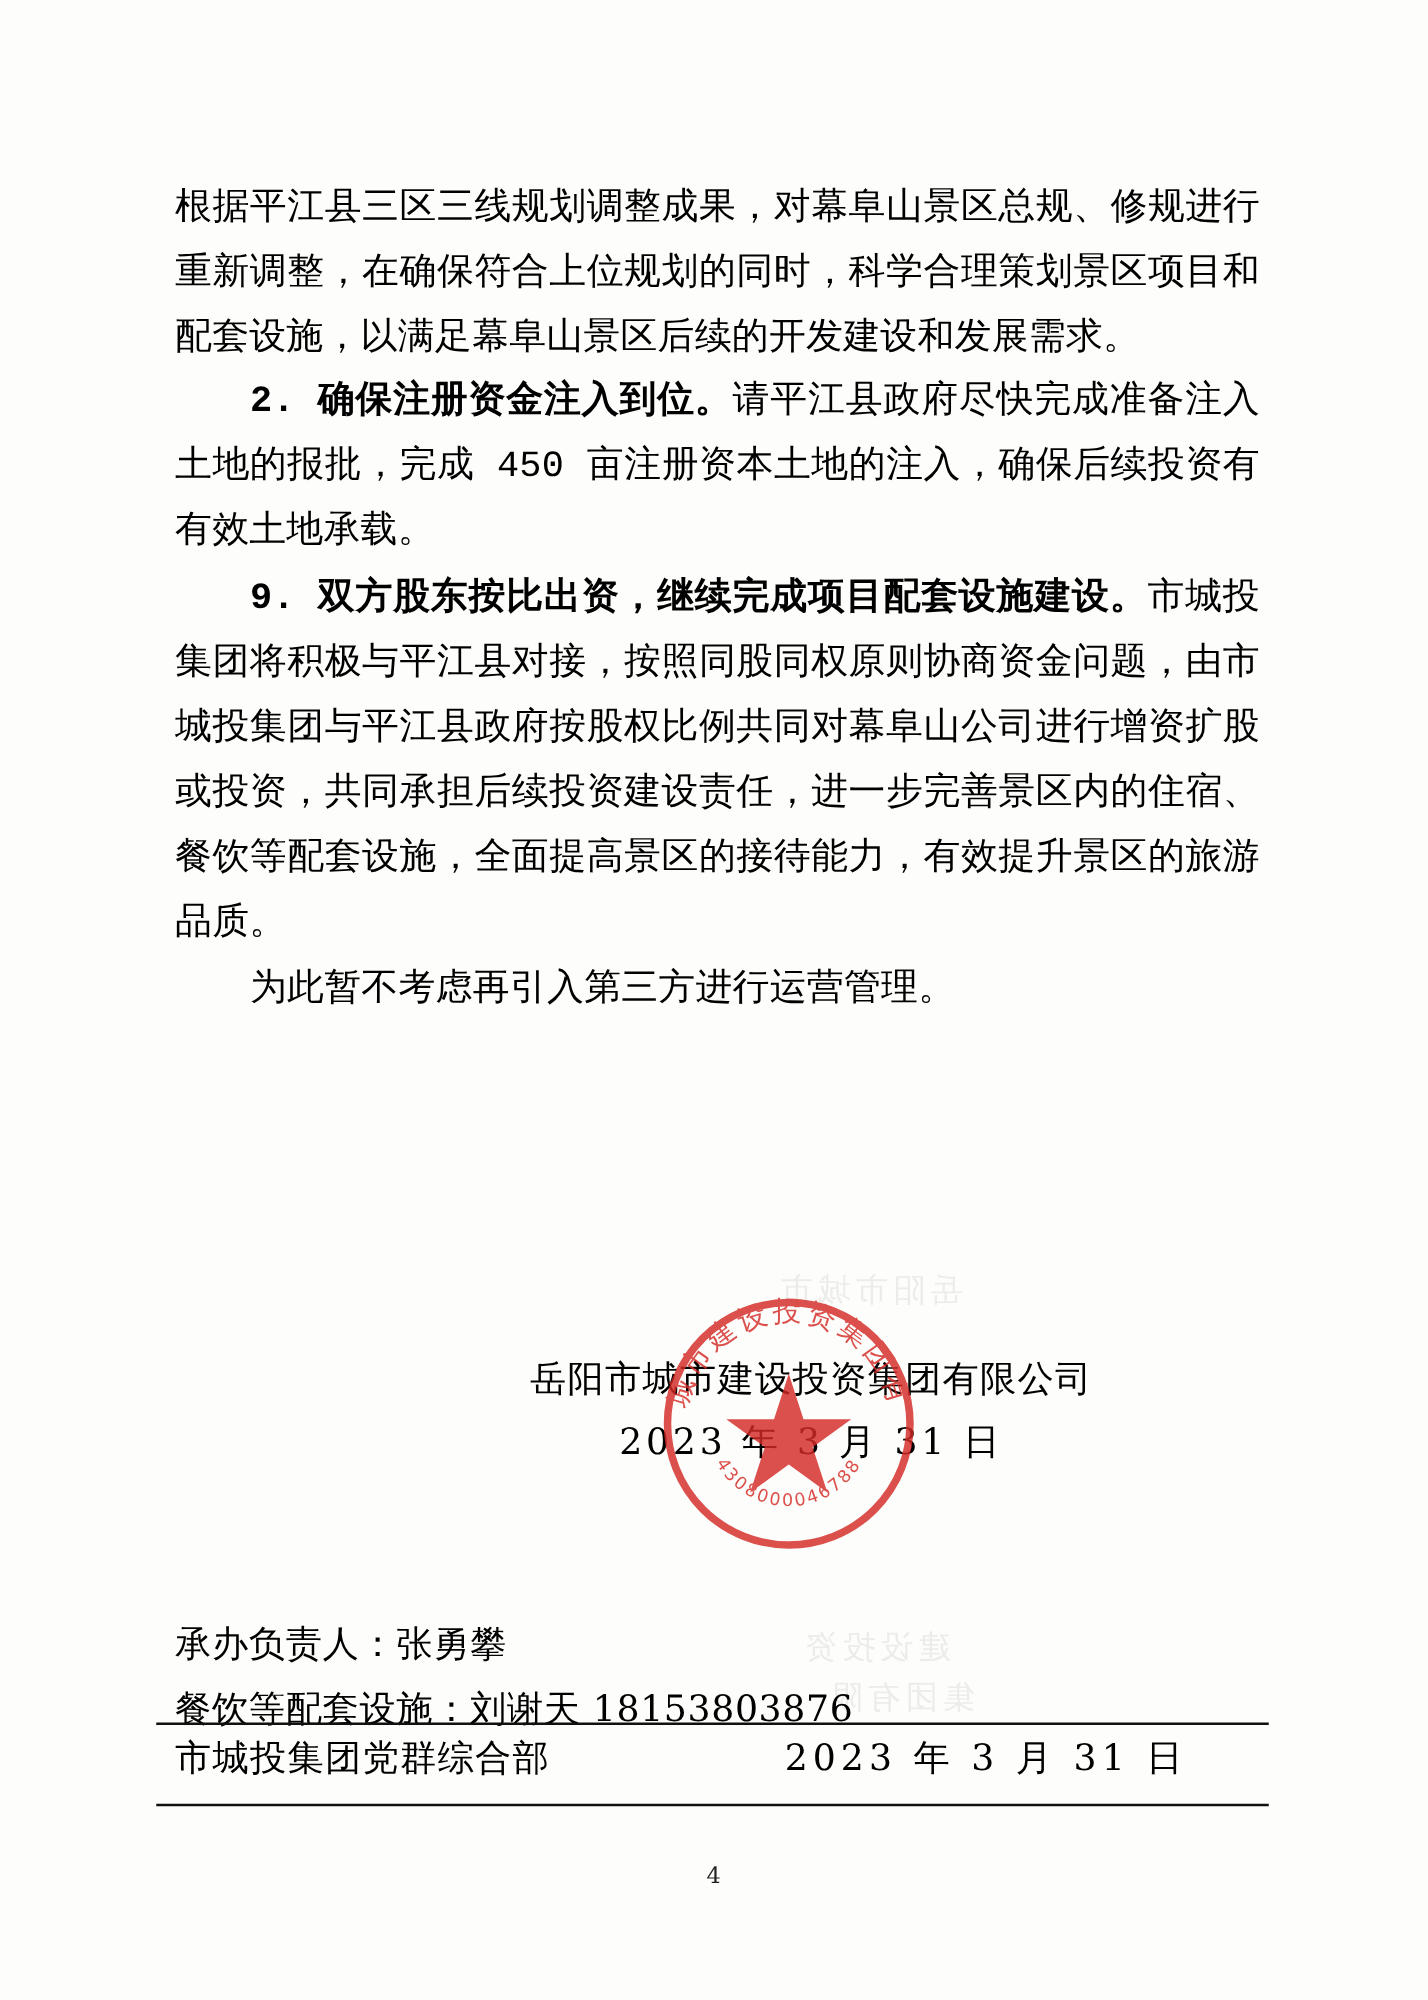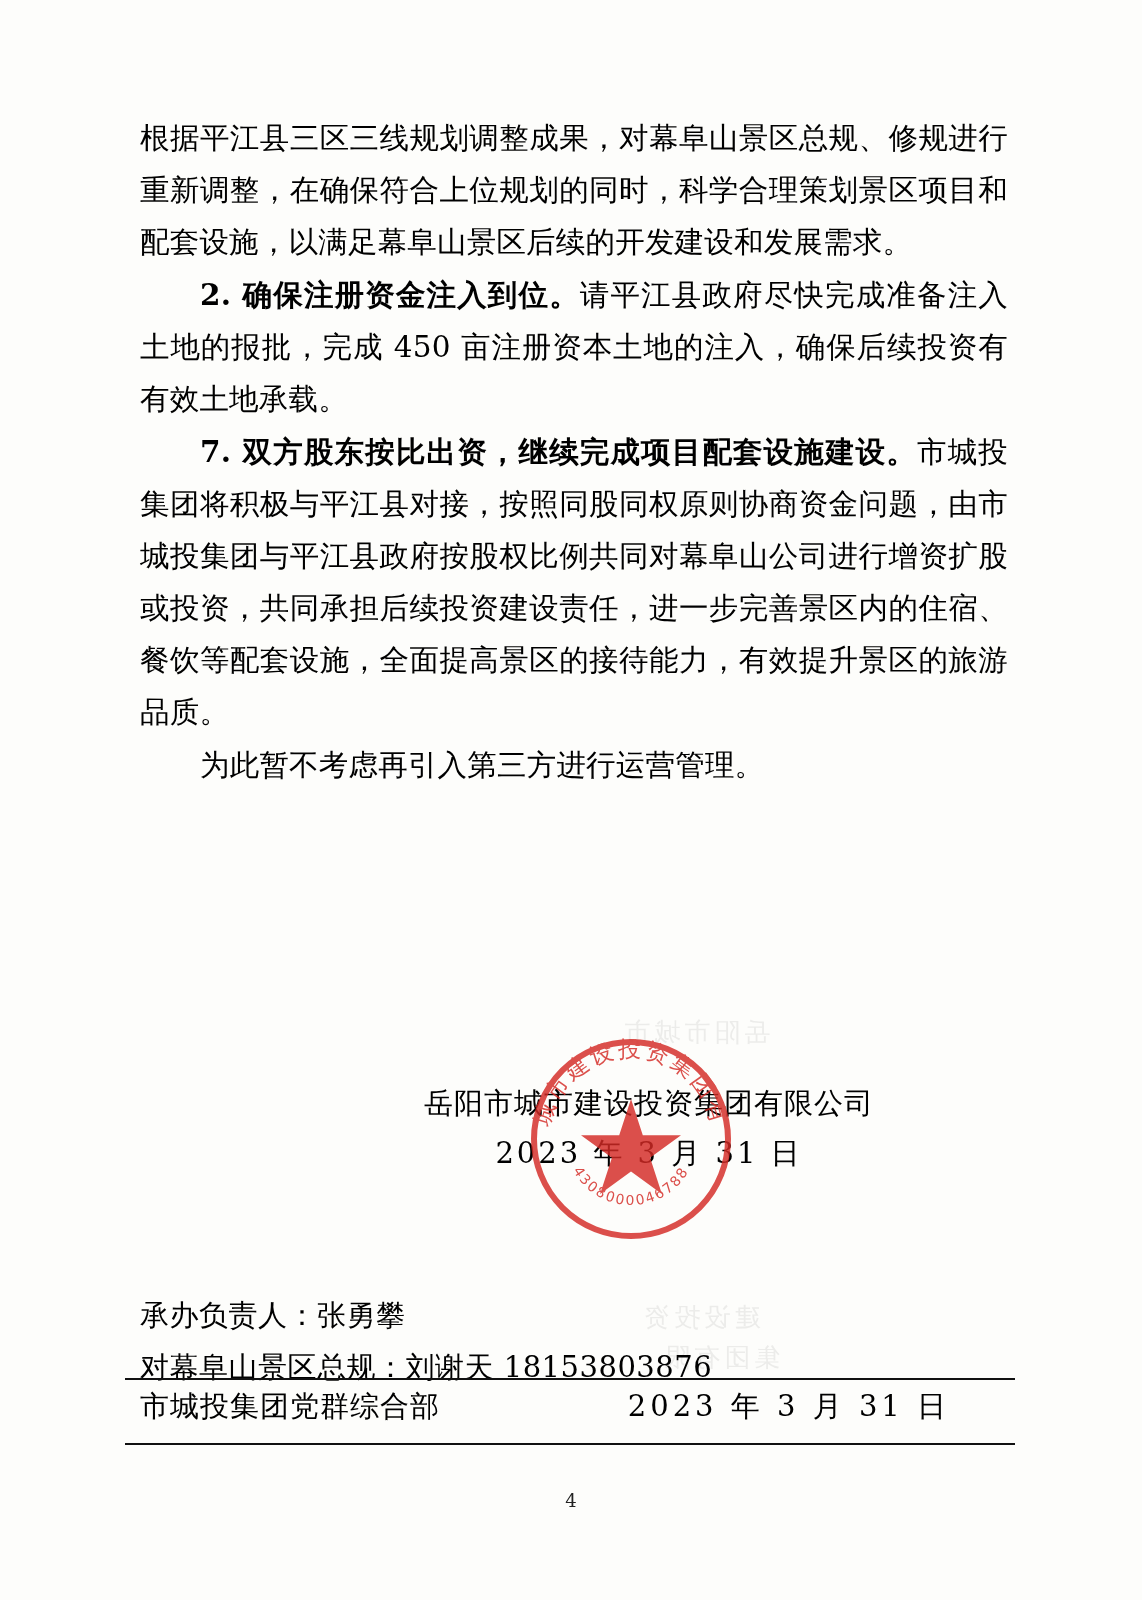--- a/index.html
+++ b/index.html
@@ -16,33 +16,33 @@
     overflow: hidden;
   }
   .page {
     position: absolute;
     inset: 0;
     background: #fdfdfb;
   }
   .content {
     position: absolute;
     left: 140px;
-    top: 112px;
+    top: 138px;
     width: 868px;
   }
   .para {
     font-size: 29.5px;
     line-height: 52px;
     text-align: justify;
     text-justify: inter-ideograph;
     letter-spacing: 0.2px;
     margin: 0 0 0 0;
   }
   .para + .para { margin-top: 1px; }
-  .indent { text-indent: 60px; }
+  .indent { text-indent: 60px; font-family: Liberation Mono, monospace; }
   .numlead { font-weight: bold; }
 
   .sign-block {
     position: absolute;
     left: 140px;
     top: 1078px;
     width: 868px;
     text-align: center;
   }
   .sign-line {
@@ -137,21 +137,21 @@
   <div class="bleed" style="left:620px; top:1015px;">岳阳市城市</div>
   <div class="bleed" style="left:640px; top:1300px;">建设投资</div>
   <div class="bleed" style="left:660px; top:1340px;">集团有限</div>
 
   <div class="content">
 
     <p class="para"><span>根据平江县三区三线规划调整成果，对幕阜山景区总规、修规进行重新调整，在确保符合上位规划的同时，科学合理策划景区项目和配套设施，以满足幕阜山景区后续的开发建设和发展需求。</span></p>
 
     <p class="para indent"><span class="numlead">2. 确保注册资金注入到位。</span><span>请平江县政府尽快完成准备注入土地的报批，完成 450 亩注册资本土地的注入，确保后续投资有有效土地承载。</span></p>
 
-    <p class="para indent"><span class="numlead">7. 双方股东按比出资，继续完成项目配套设施建设。</span><span>市城投集团将积极与平江县对接，按照同股同权原则协商资金问题，由市城投集团与平江县政府按股权比例共同对幕阜山公司进行增资扩股或投资，共同承担后续投资建设责任，进一步完善景区内的住宿、餐饮等配套设施，全面提高景区的接待能力，有效提升景区的旅游品质。</span></p>
+    <p class="para indent"><span class="numlead">9. 双方股东按比出资，继续完成项目配套设施建设。</span><span>市城投集团将积极与平江县对接，按照同股同权原则协商资金问题，由市城投集团与平江县政府按股权比例共同对幕阜山公司进行增资扩股或投资，共同承担后续投资建设责任，进一步完善景区内的住宿、餐饮等配套设施，全面提高景区的接待能力，有效提升景区的旅游品质。</span></p>
 
 
     <p class="para indent"><span>为此暂不考虑再引入第三方进行运营管理。</span></p>
 
   </div>
 
   <div class="sign-block">
     <div class="sign-line">岳阳市城市建设投资集团有限公司</div>
     <div class="sign-date">2023 年 3 月 31 日</div>
   </div>
@@ -173,21 +173,21 @@
         <polygon fill="#d42a25" points="110,70 121.8,106.3 160,106.3 129.1,128.7 140.9,165 110,142.6 79.1,165 90.9,128.7 60,106.3 98.2,106.3"></polygon>
       </g>
     </svg>
   </div>
 
   <div class="contacts">
     <div class="contact-line">
       <span>承办负责人：</span><span>张勇攀</span>
     </div>
     <div class="contact-line">
-      <span>对幕阜山景区总规：</span><span>刘谢天  18153803876</span>
+      <span>餐饮等配套设施：</span><span>刘谢天  18153803876</span>
     </div>
   </div>
 
   <div class="footer-rule-top"></div>
   <div class="footer-row">
     <div class="footer-dept">市城投集团党群综合部</div>
     <div class="footer-date">2023 年 3 月 31 日</div>
   </div>
   <div class="footer-rule-bottom"></div>
 

